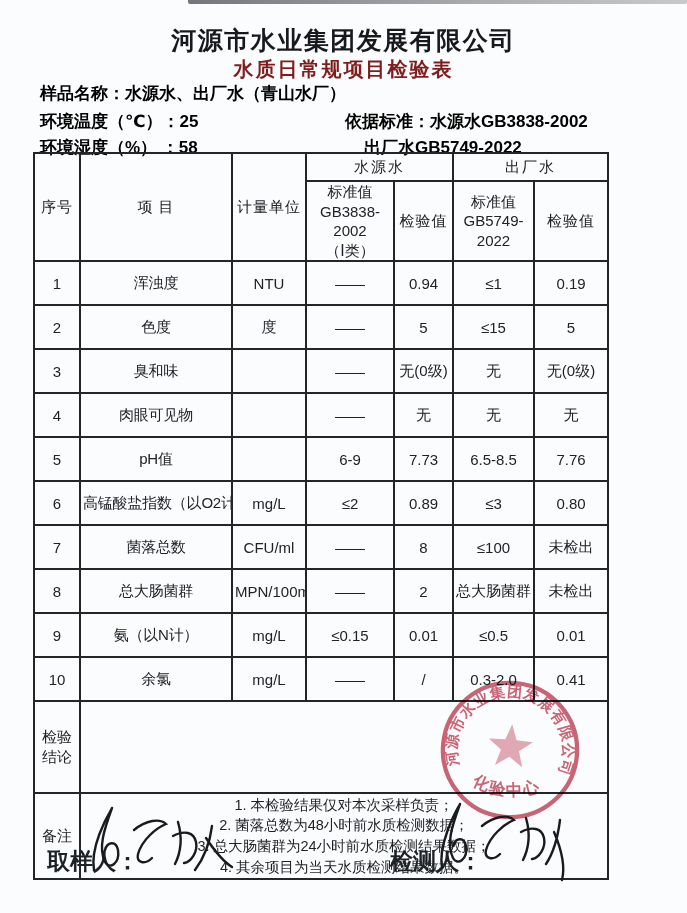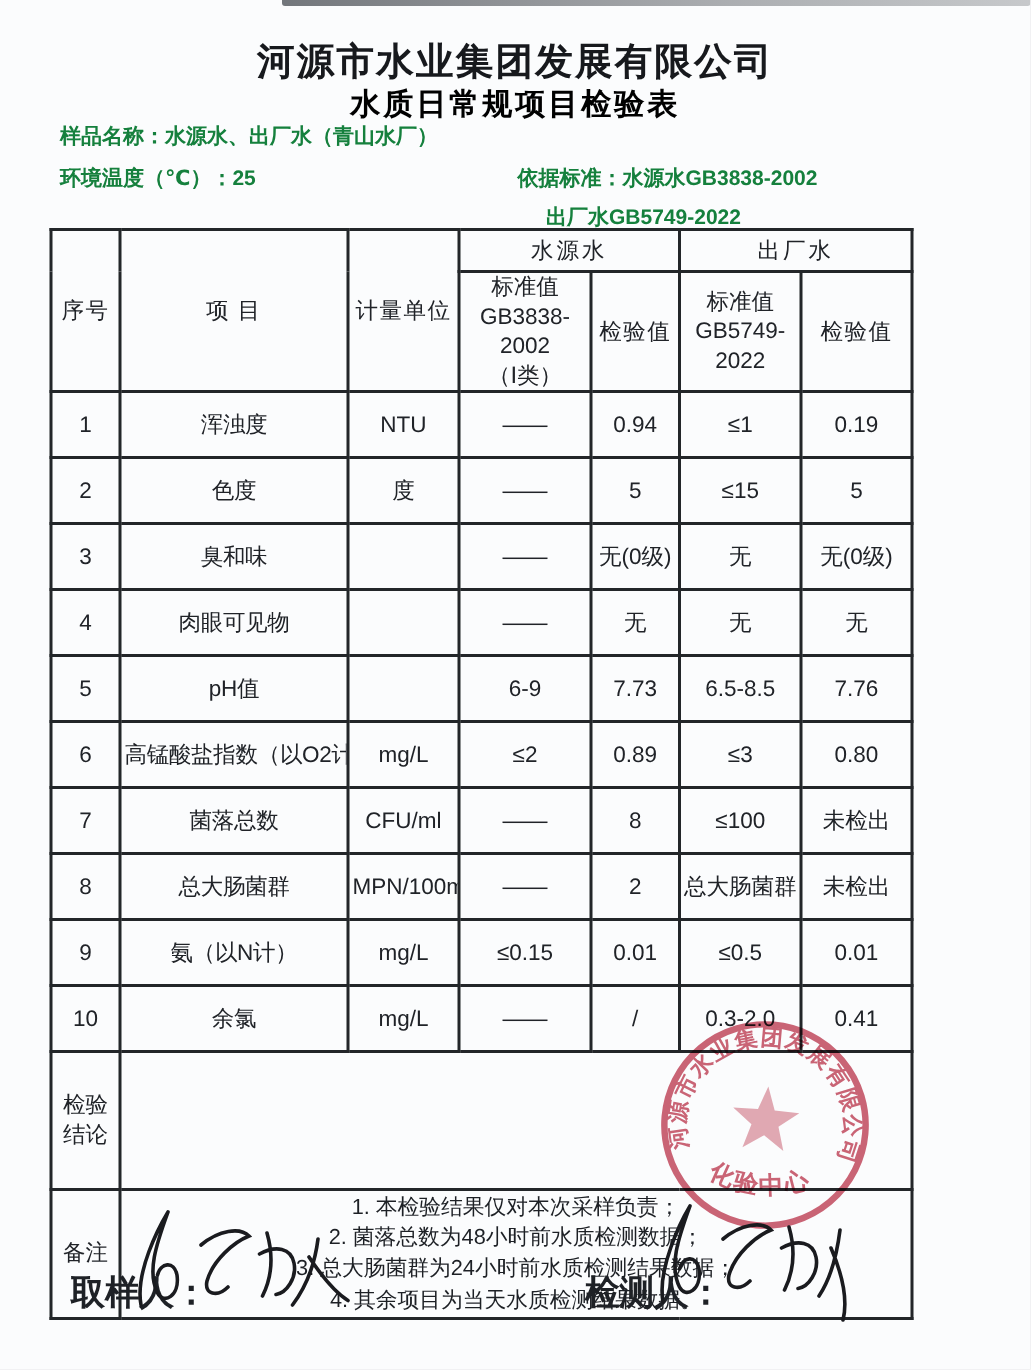--- a/index.html
+++ b/index.html
@@ -13,23 +13,23 @@
     position:absolute;top:0;left:188px;right:0;height:4px;
     background:linear-gradient(to right,rgba(42,47,54,.65),rgba(42,47,54,.38) 60%,rgba(42,47,54,.25));
     border-radius:0 0 2px 2px;
   }
   .company-title{
     position:absolute;top:24px;left:0;width:100%;text-align:center;
     font-size:25px;font-weight:bold;letter-spacing:1.5px;color:#17191d;
   }
   .doc-title{
     position:absolute;top:56px;left:0;width:100%;text-align:center;
-    font-size:20px;font-weight:600;letter-spacing:2px;color:#000000;
-  }
-  .info-line{position:absolute;left:0;width:100%;height:24px;font-size:14px;font-weight:600;color:#15803d;text-decoration:underline;}
+    font-size:20px;font-weight:600;letter-spacing:2px;color:#7f1d1d;
+  }
+  .info-line{position:absolute;left:0;width:100%;height:24px;font-size:17px;font-weight:600;color:#000000;text-decoration:underline;}
   .info-line .left{position:absolute;left:40px;white-space:nowrap;}
   .info-line .right{position:absolute;white-space:nowrap;}
   .il1{top:82px}.il2{top:110px}.il3{top:136px}
   .il1 .right{left:312px}.il2 .right{left:345px}.il3 .right{left:364px}
 
   table.report{
     position:absolute;left:33px;top:152px;width:574px;
     border-collapse:collapse;table-layout:fixed;
   }
   table.report td,table.report th{
@@ -79,20 +79,21 @@
   <div class="doc-title">水质日常规项目检验表</div>
 
   <div class="info-line il1">
     <span class="left">样品名称：水源水、出厂水（青山水厂）</span>
   </div>
   <div class="info-line il2">
     <span class="left">环境温度（℃）：25</span>
     <span class="right">依据标准：水源水GB3838-2002</span>
   </div>
   <div class="info-line il3">
+    <span class="left">环境湿度（%） ：58</span>
     <span class="right">出厂水GB5749-2022</span>
   </div>
 
   <table class="report">
     <colgroup>
       <col style="width:46px">
         <col style="width:152px">
         <col style="width:74px">
       <col style="width:88px">
         <col style="width:59px">

